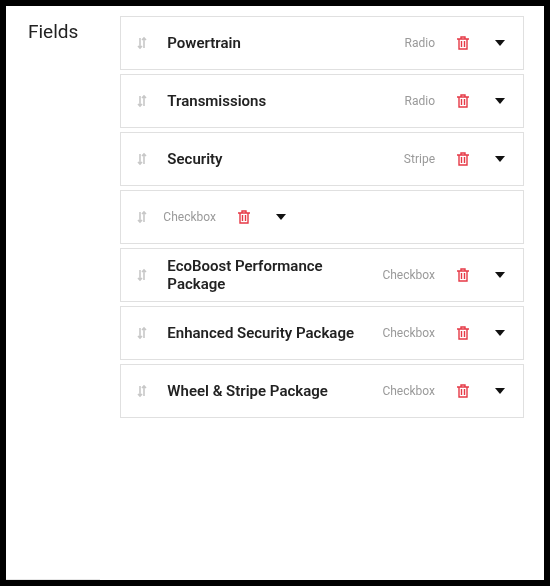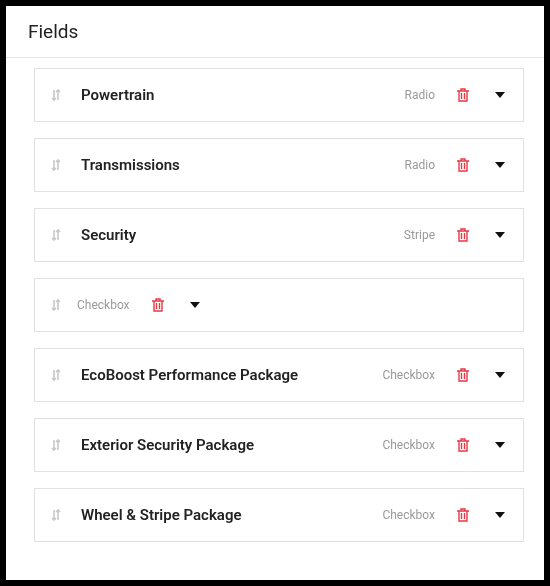--- a/index.html
+++ b/index.html
@@ -7,37 +7,36 @@
   body {
     font-family: -apple-system, BlinkMacSystemFont, "Segoe UI", Roboto, sans-serif;
     background: #000;
     padding: 6px;
   }
   .panel {
     background: #fff;
     width: 100%;
     height: 100%;
     display: flex;
-    flex-direction: column;
+    flex-direction: row;
   }
   .panel-header {
     padding: 14px 22px 14px 22px;
     border-bottom: 1px solid #e5e5e5;
   }
   .panel-title {
     font-size: 19px;
     font-weight: 400;
     color: #222;
   }
   .field-list {
     padding: 10px 20px 10px 20px;
     display: flex;
     flex-direction: column;
-    gap: 16px;
-    margin-left: 8px;
+    gap: 4px;
   }
   .field-row {
     border: 1px solid #e0e0e0;
     background: #fff;
     height: 54px;
     display: flex;
     align-items: center;
     padding: 0 14px 0 12px;
     gap: 12px;
   }
@@ -198,21 +197,21 @@
       </span>
     </div>
 
     <div class="field-row">
       <span class="drag-handle">
         <svg width="16" height="16" viewBox="0 0 16 16" fill="none" stroke="currentColor" stroke-width="1.6">
             <path d="M6 3 L6 13 M4 11 L6 13 L8 11"></path>
             <path d="M10 13 L10 3 M8 5 L10 3 L12 5"></path>
           </svg>
       </span>
-      <span class="field-label">Exterior Security Package</span>
+      <span class="field-label">Enhanced Security Package</span>
       <span class="field-type">Checkbox</span>
       <span class="trash-btn">
         <svg width="16" height="16" viewBox="0 0 16 16" fill="none" stroke="currentColor" stroke-width="1.4">
             <path d="M2 4 L14 4 M6 4 L6 2 L10 2 L10 4 M4 4 L4 14 L12 14 L12 4 M6.5 6 L6.5 12 M9.5 6 L9.5 12"></path>
           </svg>
       </span>
       <span class="expand-btn">
         <svg width="14" height="14" viewBox="0 0 14 14" fill="currentColor">
             <path d="M2 4 L7 10 L12 4 Z"></path>
           </svg>

